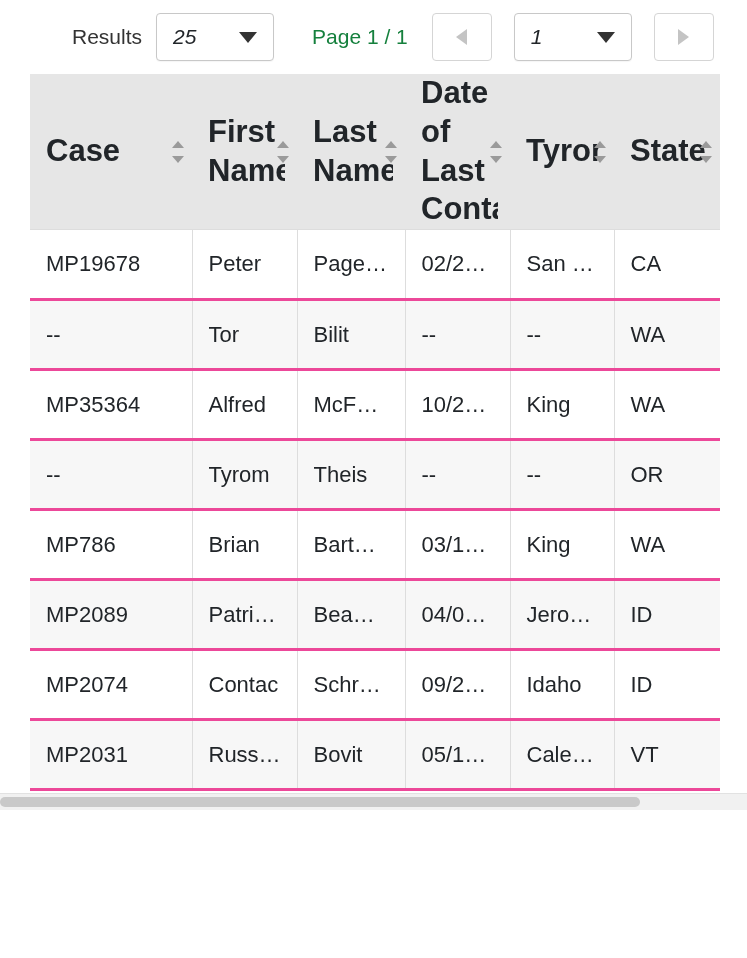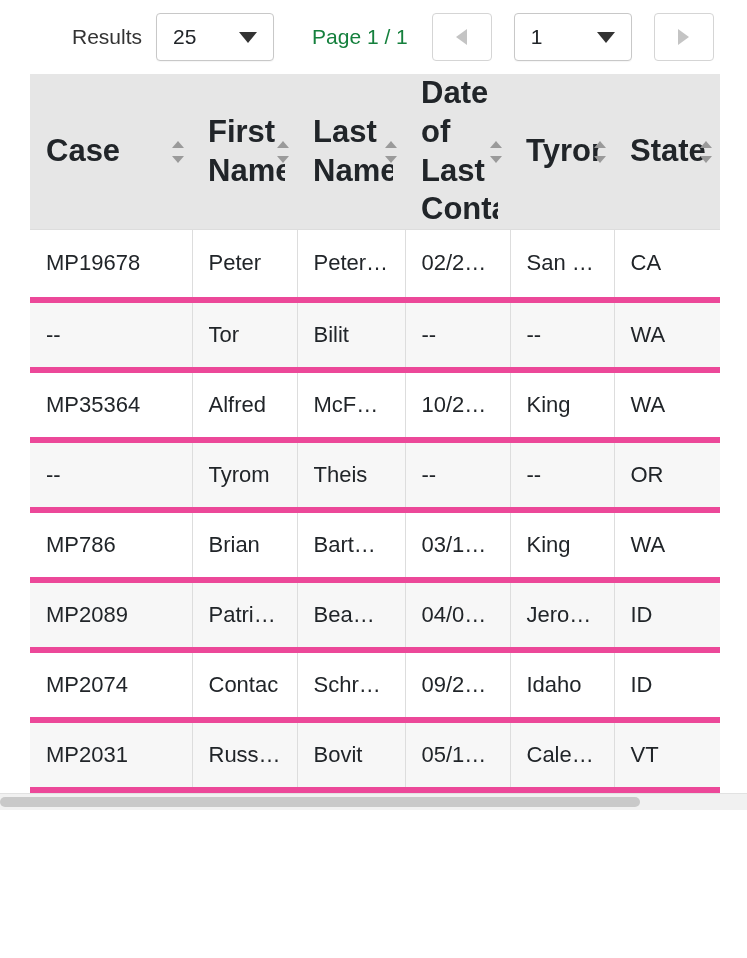--- a/index.html
+++ b/index.html
@@ -34,20 +34,21 @@
   .select-box {
     position: relative;
     display: inline-flex;
     align-items: center;
     border: 1px solid #c8c8c8;
     border-radius: 4px;
     background: #ffffff;
     height: 48px;
     box-sizing: border-box;
     box-shadow: 0 1px 1px rgba(0,0,0,0.04);
+    font-style: italic;
   }
   .select-box .value {
     font-size: 21px;
     color: #212529;
     padding-left: 16px;
     padding-right: 10px;
     white-space: nowrap;
   }
   .select-box .caret {
     width: 30px;
@@ -148,21 +149,21 @@
   }
   .sort-icon .up { top: 0; border-bottom: 7px solid #9a9a9a; }
   .sort-icon .down { bottom: 0; border-top: 7px solid #9a9a9a; }
 
   table.data-table td {
     height: 70px;
     font-size: 22px;
     color: #212529;
     padding: 0 14px 0 16px;
     border-right: 1px solid #dddddd;
-    border-bottom: 6px solid #ec4899;
+    border-bottom: 3px solid #ec4899;
     white-space: nowrap;
     overflow: hidden;
     text-overflow: ellipsis;
     background: #ffffff;
     box-sizing: border-box;
   }
   table.data-table tr.alt td { background: #f7f7f7; }
   table.data-table td:last-child { border-right: none; }
   table.data-table tr:first-child td { border-top: 1px solid #dddddd; }
 
@@ -280,21 +281,21 @@
                 <span class="up"></span>
                 <span class="down"></span>
               </span>
           </th>
         </tr>
       </thead>
       <tbody>
         <tr>
           <td>MP19678</td>
           <td>Peter</td>
-          <td>Peter…</td>
+          <td>Page…</td>
           <td>02/2…</td>
           <td>San …</td>
           <td>CA</td>
         </tr>
         <tr class="alt">
           <td>--</td>
           <td>Tor</td>
           <td>Bilit</td>
           <td>--</td>
           <td>--</td>

